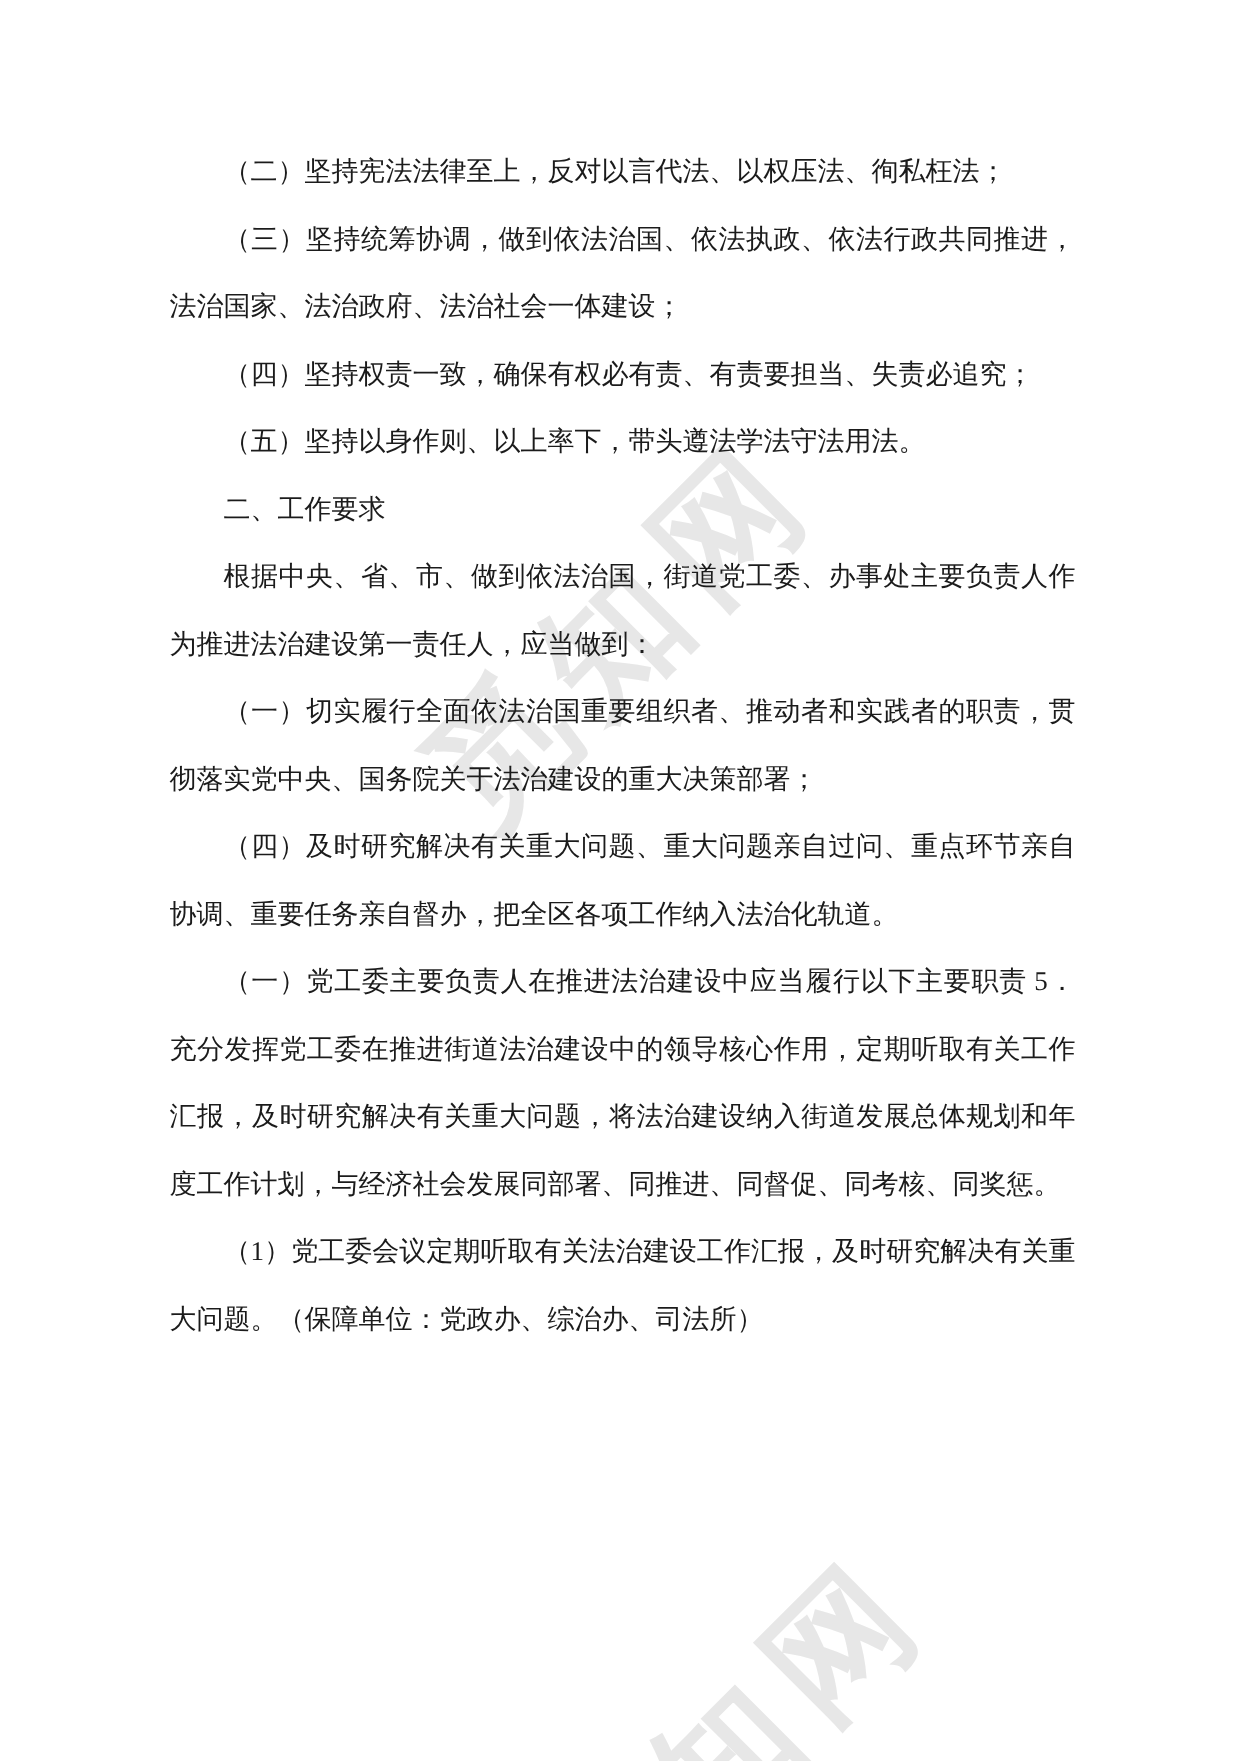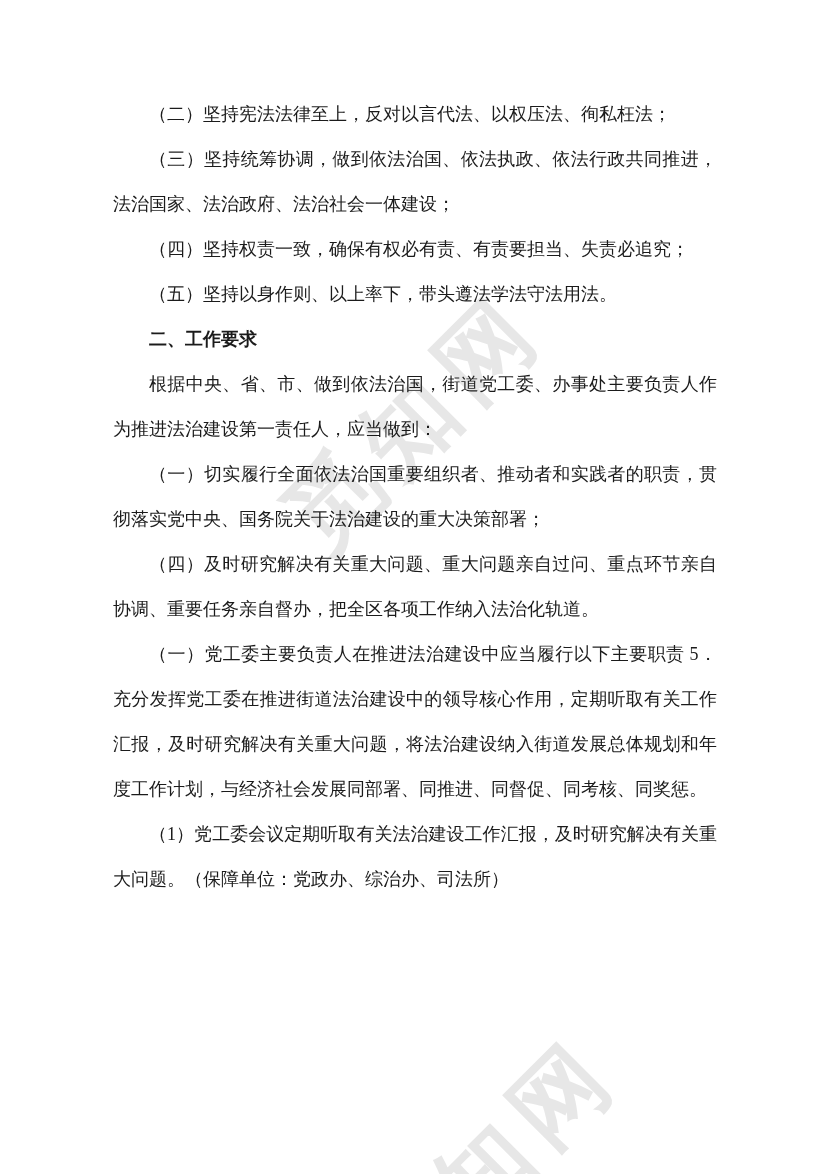--- a/index.html
+++ b/index.html
@@ -28,21 +28,21 @@
     font-size: 18px;
     text-align: justify;
   }
   .content p {
     margin: 0;
     line-height: 45px;
     text-indent: 2em;
     word-break: break-all;
   }
   .content p.heading {
-    font-weight: bold;
+    font-weight: normal;
   }
   .watermark {
     position: absolute;
     color: rgba(170, 170, 170, 0.28);
     font-size: 92px;
     font-weight: bold;
     letter-spacing: 14px;
     white-space: nowrap;
     transform: rotate(-45deg);
     transform-origin: center center;

